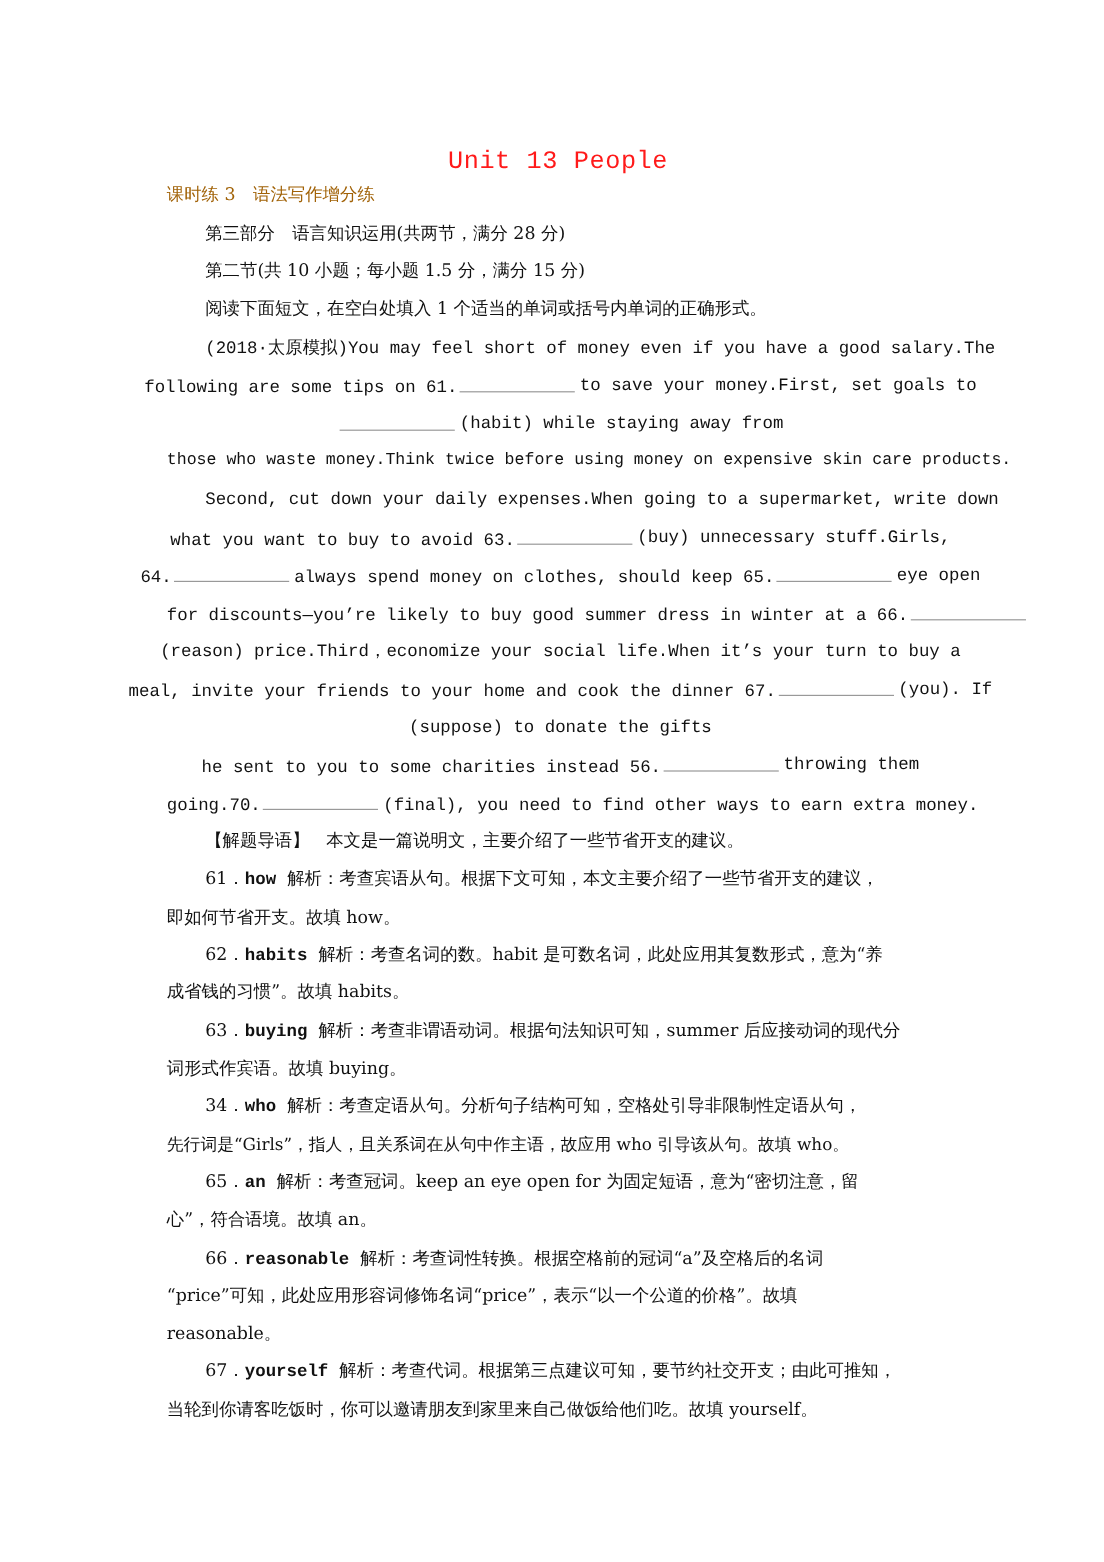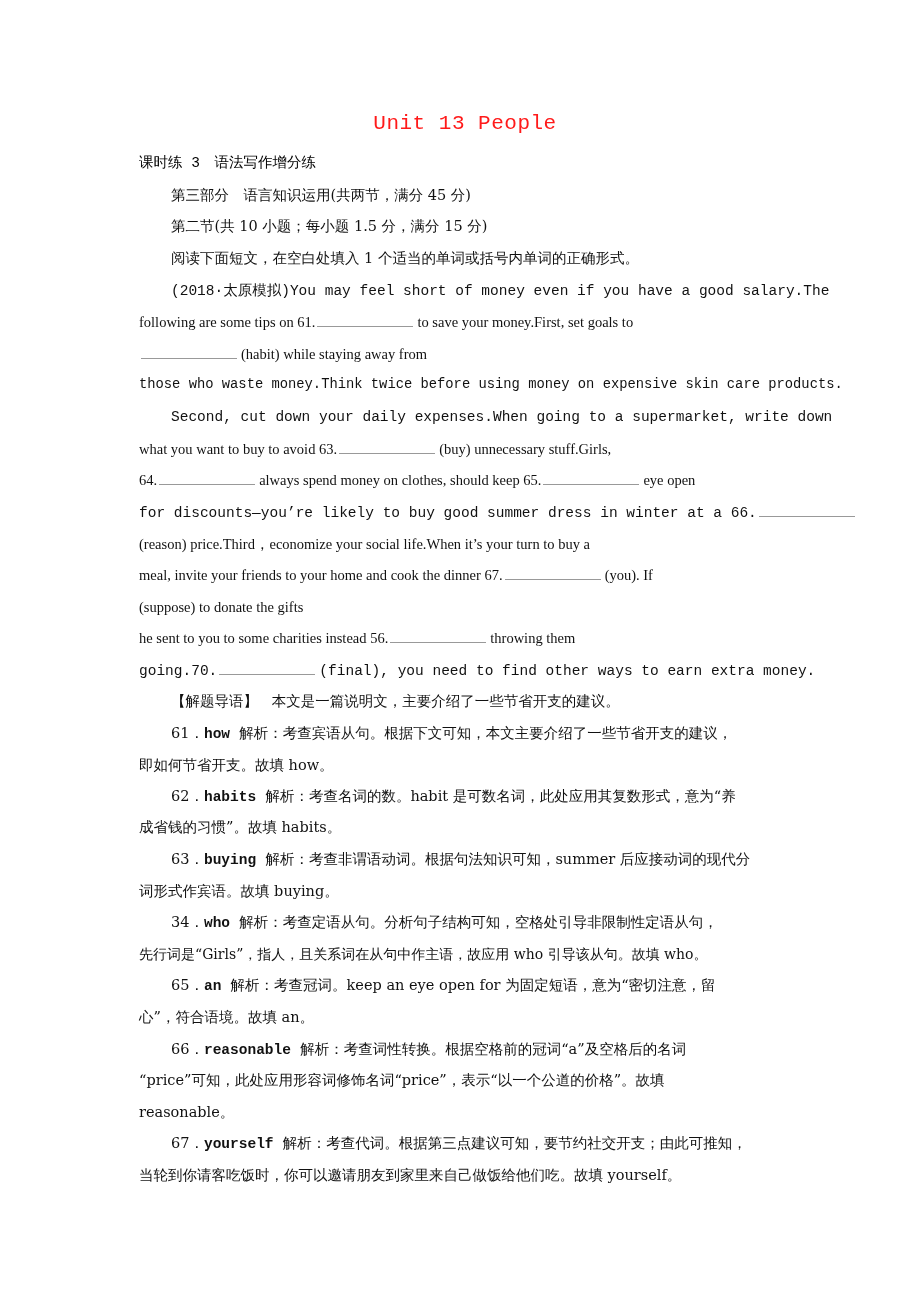--- a/index.html
+++ b/index.html
@@ -1,38 +1,38 @@
 <!DOCTYPE html>
 <html><head>
 <meta charset="utf-8">
 <style>
   html, body { margin: 0; padding: 0; background: #ffffff; }
   body { width: 920px; height: 1302px; position: relative; overflow: hidden;
          font-family: "DejaVu Serif", "Liberation Serif", serif; color: #111; }
   .page { position: absolute; left: 139px; top: 0; width: 692px; }
-  .title { position: absolute; left: 0; width: 652px; top: 112px; text-align: center;
+  .title { position: absolute; left: 0; width: 652px; top: 124px; text-align: center;
            font-family: "Liberation Mono", "DejaVu Sans Mono", monospace; font-size: 21px;
            color: #ff1a1a; letter-spacing: 0.5px; }
-  .subtitle { position: absolute; top: 153px; left: 0; font-size: 14.5px; color: #000000; font-family: Liberation Mono, monospace; }
+  .subtitle { position: absolute; top: 153px; left: 0; font-size: 14.5px; color: #a16207; }
   .line { position: absolute; left: 0; font-size: 14.5px; line-height: 20px; white-space: nowrap; }
   .indent { left: 32px; }
   .mono { font-family: "Liberation Mono", "DejaVu Sans Mono", monospace; font-size: 14.5px; }
   .blank { display: inline-block; width: 96px; border-bottom: 1px solid #999; height: 14px;
            vertical-align: baseline; margin: 0 4px 0 2px; }
-  .justify { display: flex; justify-content: flex-start; width: 656px; font-family: Liberation Serif, serif; }
+  .justify { display: flex; justify-content: center; width: 656px; }
   .ans { font-family: "Liberation Mono", "DejaVu Sans Mono", monospace; font-weight: bold; }
 </style>
 </head>
 <body>
 
 <div class="page">
   <div class="title">Unit 13 People</div>
   <div class="subtitle">课时练 3　语法写作增分练</div>
 
-  <div class="line indent" style="top:185px">第三部分　语言知识运用(共两节，满分 45 分)</div>
+  <div class="line indent" style="top:185px">第三部分　语言知识运用(共两节，满分 28 分)</div>
   <div class="line indent" style="top:216px">第二节(共 10 小题；每小题 1.5 分，满分 15 分)</div>
   <div class="line indent" style="top:248px">阅读下面短文，在空白处填入 1 个适当的单词或括号内单词的正确形式。</div>
 
   <div class="line indent mono" style="top:281px">(2018·太原模拟)You may feel short of money even if you have a good salary.The</div>
   <div class="line mono justify" style="top:312px">
     <span><span>following are some tips on 61.</span><span class="blank"></span></span>
     <span>to save your money.First, set goals to</span>
   </div>
   <div class="line mono justify" style="top:344px">
     <span><span class="blank"></span></span>

